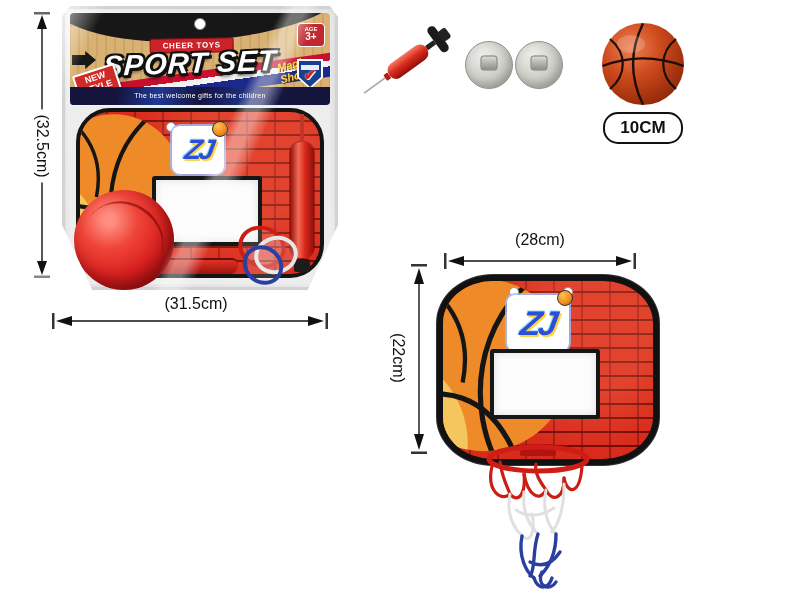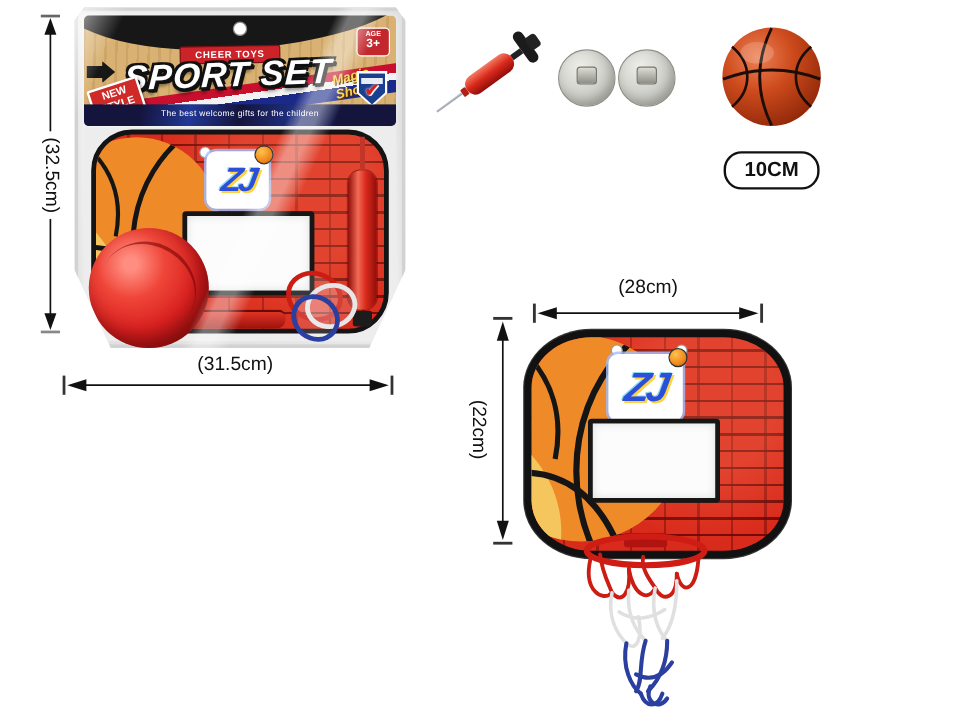--- a/index.html
+++ b/index.html
@@ -232,21 +232,21 @@
       </radialGradient>
     </defs>
     <circle cx="42" cy="42" r="41" fill="url(#ballg)"></circle>
     <path d="M42,1.5 C29,28 29,56 42,82.5" stroke="#1c0d06" stroke-width="2.4" fill="none"></path>
     <path d="M1.5,44 C28,34 56,34 82.5,44" stroke="#1c0d06" stroke-width="2.4" fill="none"></path>
     <path d="M9,17 C26,31 26,53 9,67" stroke="#1c0d06" stroke-width="2.2" fill="none"></path>
     <path d="M75,17 C58,31 58,53 75,67" stroke="#1c0d06" stroke-width="2.2" fill="none"></path>
     <ellipse cx="30" cy="22" rx="14" ry="9" fill="#fff" opacity="0.18"></ellipse>
   </svg>
 
-  <div class="pill" style="left:603px;top:126px;width:76px;height:28px;">
+  <div class="pill" style="left:603px;top:112px;width:76px;height:28px;">
     <span>10CM</span>
   </div>
 
   <div class="dim-label horiz" style="left:540px;top:232px;">(28cm)</div>
   <svg class="dim-svg" style="left:444px;top:252px;" width="192" height="18" viewBox="0 0 192 18">
     <rect x="0" y="1" width="2.5" height="16" fill="#333"></rect>
     <polygon points="4,9 20,4 20,14" fill="#111"></polygon>
     <line x1="14" y1="9" x2="178" y2="9" stroke="#111" stroke-width="1.4"></line>
     <polygon points="188,9 172,4 172,14" fill="#111"></polygon>
     <rect x="189.5" y="1" width="2.5" height="16" fill="#333"></rect>

